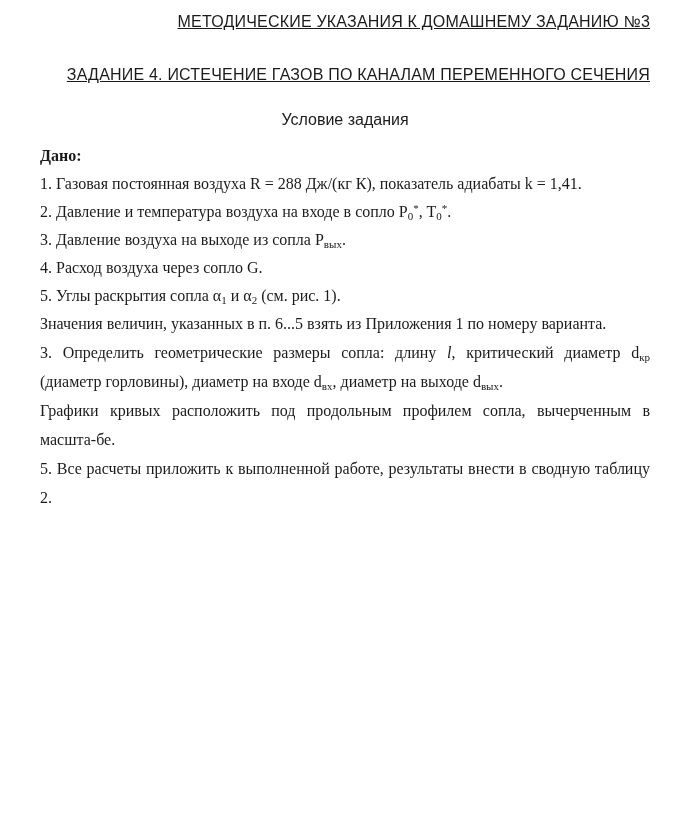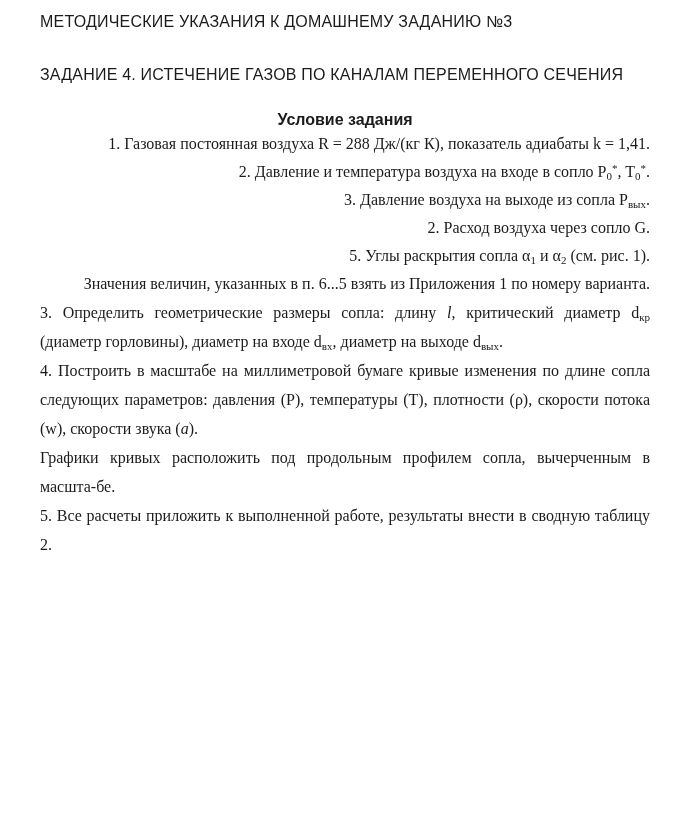--- a/index.html
+++ b/index.html
@@ -15,67 +15,67 @@
     background: #ffffff;
     color: #1b1b1b;
     padding: 12px 38px 0 40px;
     font-family: "Liberation Serif", serif;
     font-size: 16px;
     overflow: hidden;
   }
   .title {
     font-family: "Liberation Sans", sans-serif;
     font-size: 16px;
-    text-align: left;
+    text-align: right;
     line-height: 20px;
     letter-spacing: 0.2px;
+    text-decoration: underline;
   }
   .title-task { margin-top: 33px; }
   .subtitle {
     font-family: "Liberation Sans", sans-serif;
     font-size: 16px;
     text-align: center;
     line-height: 20px;
     margin-top: 25px;
-    font-weight: bold;
   }
   .sec-heading {
     font-weight: bold;
     line-height: 28px;
     margin-top: 12px;
   }
   .sec-heading.req { margin-top: 28px; }
-  .given-line { line-height: 28px; text-align: right; }
+  .given-line { line-height: 28px; }
   .req-par {
     line-height: 29px;
     text-align: justify;
   }
   sub, sup { font-size: 11px; line-height: 0; }
   sub { vertical-align: -3px; }
   sup { vertical-align: 5px; }
   i { font-style: italic; }
 </style>
 </head>
 <body>
 
 <div class="page">
 
   <div class="title">МЕТОДИЧЕСКИЕ УКАЗАНИЯ К ДОМАШНЕМУ ЗАДАНИЮ №3</div>
 
   <div class="title title-task">ЗАДАНИЕ 4. ИСТЕЧЕНИЕ ГАЗОВ ПО КАНАЛАМ ПЕРЕМЕННОГО СЕЧЕНИЯ</div>
 
   <div class="subtitle">Условие задания</div>
 
+  <p class="sec-heading">Дано:</p>
 
   <p class="given-line">1. Газовая постоянная воздуха R = 288 Дж/(кг К), показатель адиабаты k = 1,41.</p>
   <p class="given-line">2. Давление и температура воздуха на входе в сопло P<sub>0</sub><sup>*</sup>, T<sub>0</sub><sup>*</sup>.</p>
   <p class="given-line">3. Давление воздуха на выходе из сопла P<sub>вых</sub>.</p>
-  <p class="given-line">2. Расход воздуха через сопло G.</p>
+  <p class="given-line">4. Расход воздуха через сопло G.</p>
   <p class="given-line">5. Углы раскрытия сопла α<sub>1</sub> и α<sub>2</sub> (см. рис. 1).</p>
   <p class="given-line">Значения величин, указанных в п. 6...5 взять из Приложения 1 по номеру варианта.</p>
 
 
   <p class="req-par">3. Определить геометрические размеры сопла: длину <i>l</i>, критический диаметр d<sub>кр</sub> (диаметр горловины), диаметр на входе d<sub>вх</sub>, диаметр на выходе d<sub>вых</sub>.</p>
-  <p class="req-par">4. Построить в масштабе на миллиметровой бумаге кривые изменения по длине сопла следующих параметров: давления (Р), температуры (Т), плотности (ρ), скорости потока (w), скорости звука (<i>а</i>).</p>
   <p class="req-par">Графики кривых расположить под продольным профилем сопла, вычерченным в масшта-бе.</p>
   <p class="req-par">5. Все расчеты приложить к  выполненной  работе, результаты внести в сводную таблицу 2.</p>
 
 </div>
 
 </body></html>

